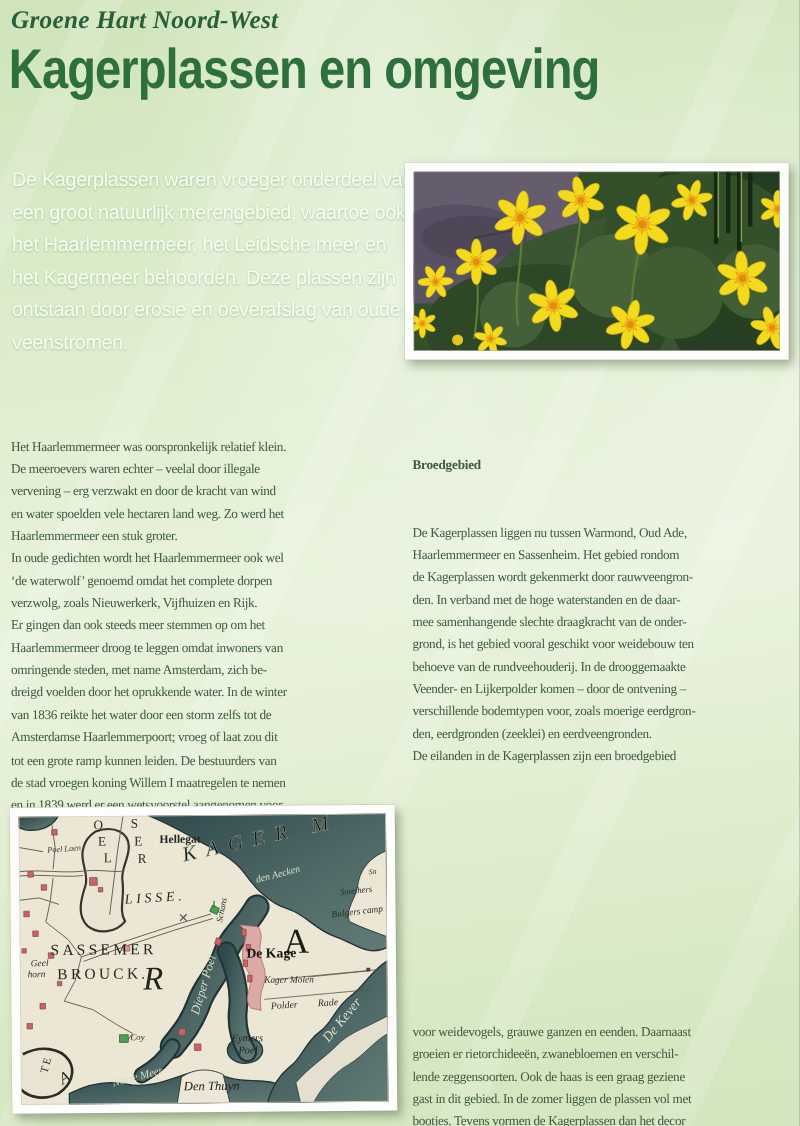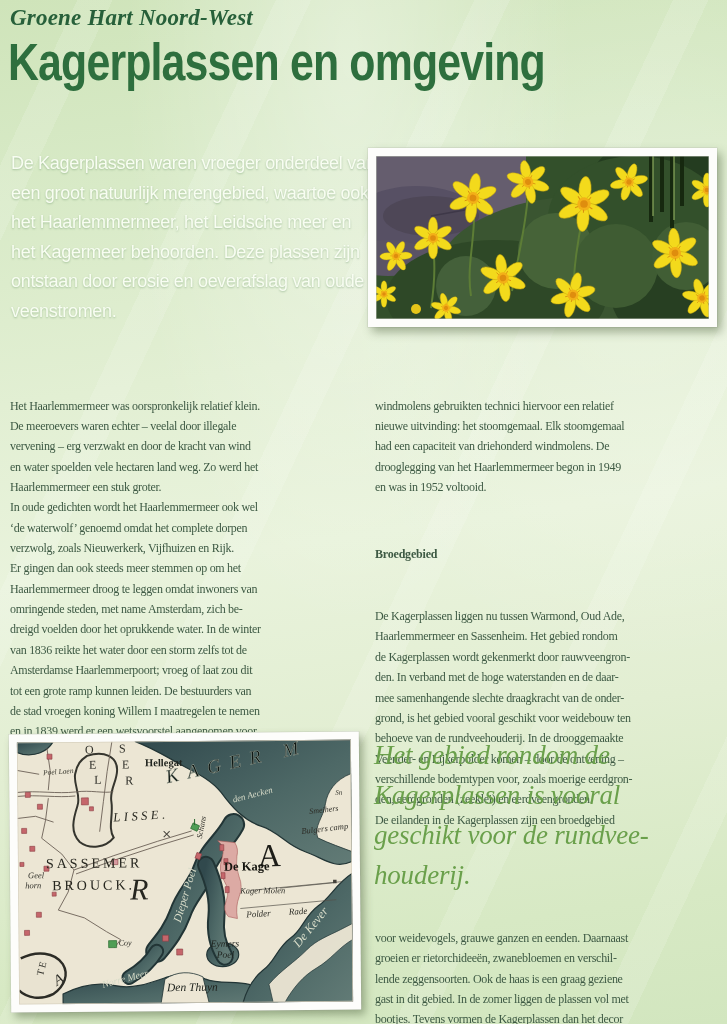--- a/index.html
+++ b/index.html
@@ -14,21 +14,21 @@
   }
   .abs{position:absolute;}
   .kicker{left:10px;top:5px;font:bold italic 23px "Liberation Serif",serif;color:#27603a;letter-spacing:.2px;}
   .title{left:8px;top:33px;font-family:"Liberation Sans",sans-serif;font-weight:bold;font-size:51px;
          color:#2e6f3e;letter-spacing:-1px;transform:scaleX(.84);transform-origin:0 0;white-space:pre;}
   .intro{left:11px;top:149px;font-family:"Liberation Sans",sans-serif;font-size:18px;line-height:29.6px;
          letter-spacing:-.3px;color:#f8fdf2;white-space:pre;text-shadow:0 1px 2px rgba(80,130,80,.40);}
   .bodytext{font-size:12px;line-height:20.35px;letter-spacing:-.3px;color:#3e5a44;white-space:pre;}
   .col-left{left:10px;top:355px;}
   .col-right{left:375px;top:355px;}
-  .col-right .sect-head{font-weight:bold;margin:6px 0 1px;letter-spacing:-.2px;}
+  .col-right .sect-head{font-weight:bold;margin:16px 0 1px;letter-spacing:-.2px;}
   .col-right p{margin:0;}
   .quote{left:374px;top:735px;font:italic 27px/40px "Liberation Serif",serif;color:#6aa04b;white-space:pre;letter-spacing:-.2px;}
   .closing{left:375px;top:928px;}
   .frame{background:#fdfdfb;padding:8px;box-sizing:border-box;
          box-shadow:4px 5px 9px rgba(70,90,55,.45),0 0 0 .5px #ccd5c1;}
   .photo{left:368px;top:148px;width:349px;height:179px;}
   .map{left:10px;top:733px;width:350px;height:278px;transform:rotate(-0.5deg);}
   .frame svg{display:block;}
 </style>
 </head>
@@ -127,43 +127,34 @@
 dreigd voelden door het oprukkende water. In de winter
 van 1836 reikte het water door een storm zelfs tot de
 Amsterdamse Haarlemmerpoort; vroeg of laat zou dit
 tot een grote ramp kunnen leiden. De bestuurders van
 de stad vroegen koning Willem I maatregelen te nemen
 en in 1839 werd er een wetsvoorstel aangenomen voor
 het droogmaken van het Haarlemmermeer. In plaats van</p>
   </div>
 
   <div class="abs bodytext col-right">
-    <p>windmolens gebruikten technici hiervoor een relatief
-nieuwe uitvinding: het stoomgemaal. Elk stoomgemaal
-had een capaciteit van driehonderd windmolens. De
-drooglegging van het Haarlemmermeer begon in 1949
-en was in 1952 voltooid.</p>
     <div class="sect-head">Broedgebied</div>
     <p>De Kagerplassen liggen nu tussen Warmond, Oud Ade,
 Haarlemmermeer en Sassenheim. Het gebied rondom
 de Kagerplassen wordt gekenmerkt door rauwveengron-
 den. In verband met de hoge waterstanden en de daar-
 mee samenhangende slechte draagkracht van de onder-
 grond, is het gebied vooral geschikt voor weidebouw ten
 behoeve van de rundveehouderij. In de drooggemaakte
 Veender- en Lijkerpolder komen – door de ontvening –
 verschillende bodemtypen voor, zoals moerige eerdgron-
 den, eerdgronden (zeeklei) en eerdveengronden.
 De eilanden in de Kagerplassen zijn een broedgebied</p>
   </div>
 
-  <div class="abs quote">Het gebied rondom de
-Kagerplassen is vooral
-geschikt voor de rundvee-
-houderij.</div>
 
   <div class="abs bodytext closing">voor weidevogels, grauwe ganzen en eenden. Daarnaast
 groeien er rietorchideeën, zwanebloemen en verschil-
 lende zeggensoorten. Ook de haas is een graag geziene
 gast in dit gebied. In de zomer liggen de plassen vol met
 bootjes. Tevens vormen de Kagerplassen dan het decor
 voor de Kaagcup, een jaarlijkse zeilwedstrijd.</div>
 
   <div class="abs frame map">
     <svg width="334" height="262" viewBox="0 0 334 262">

